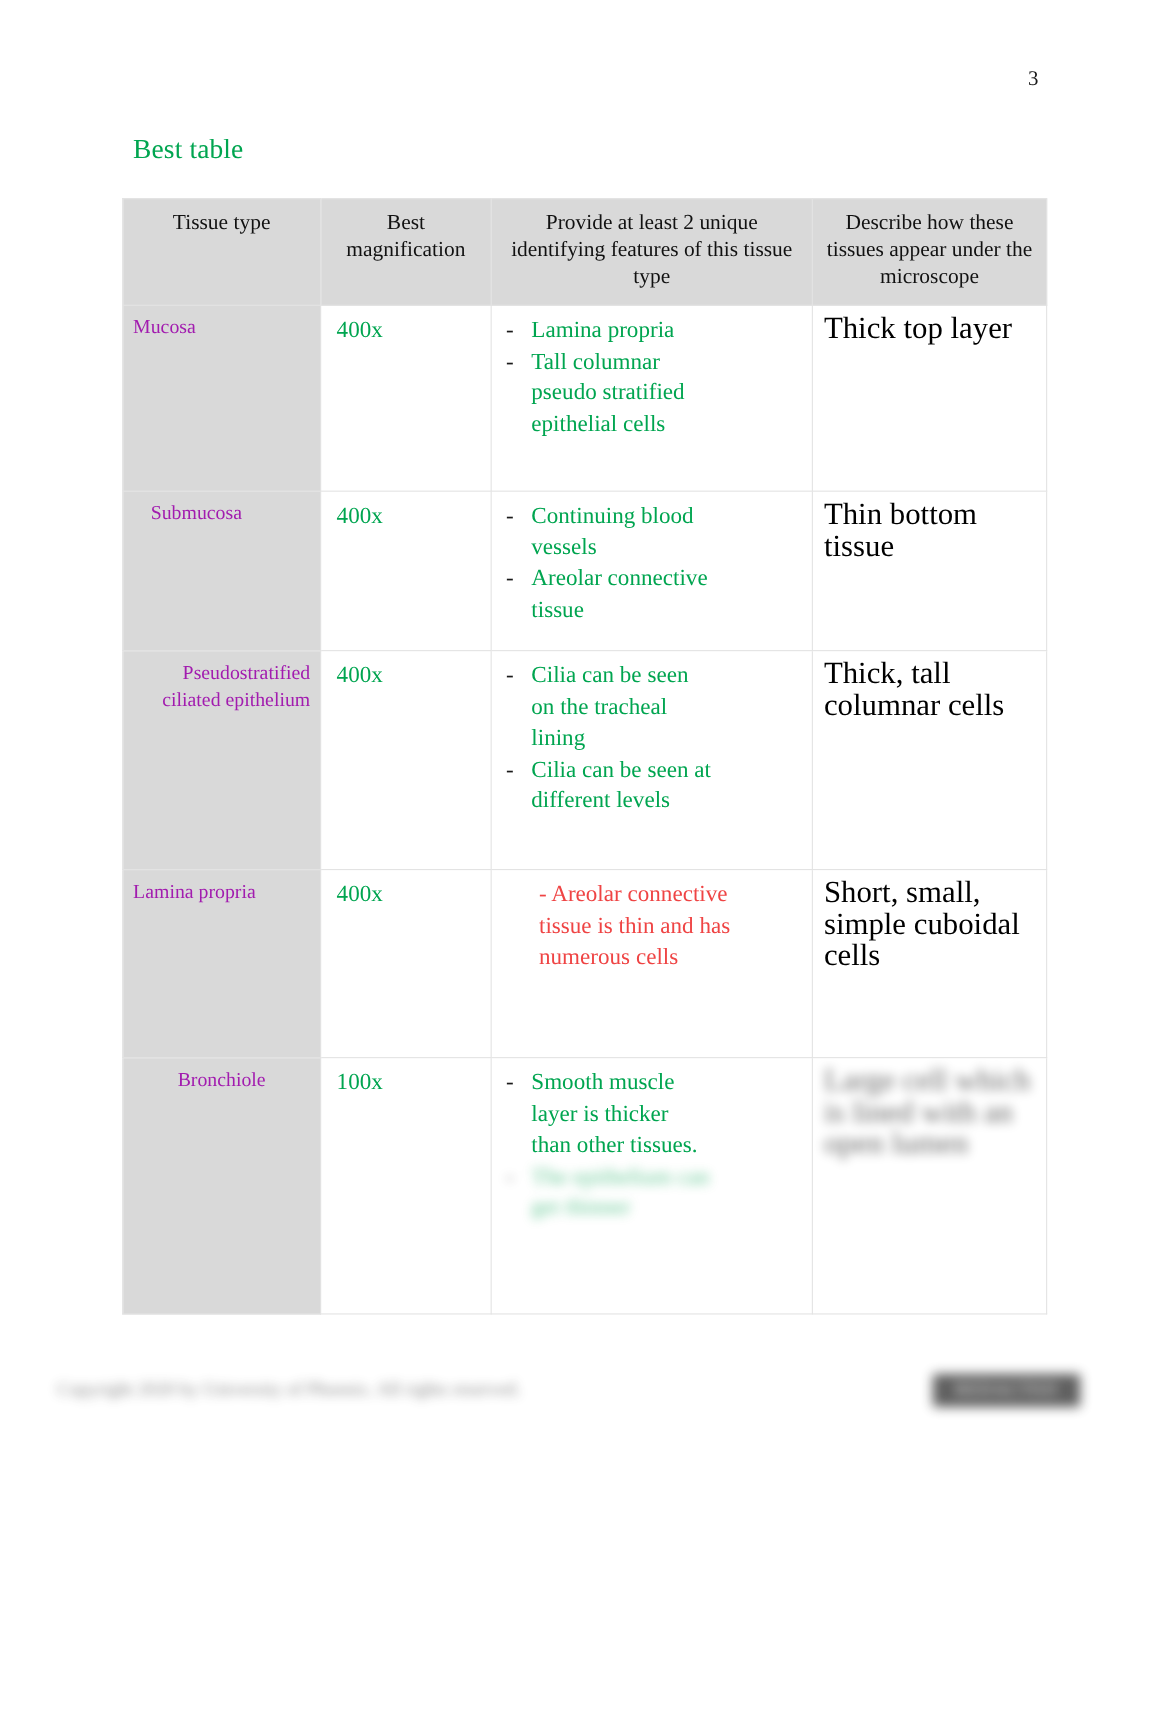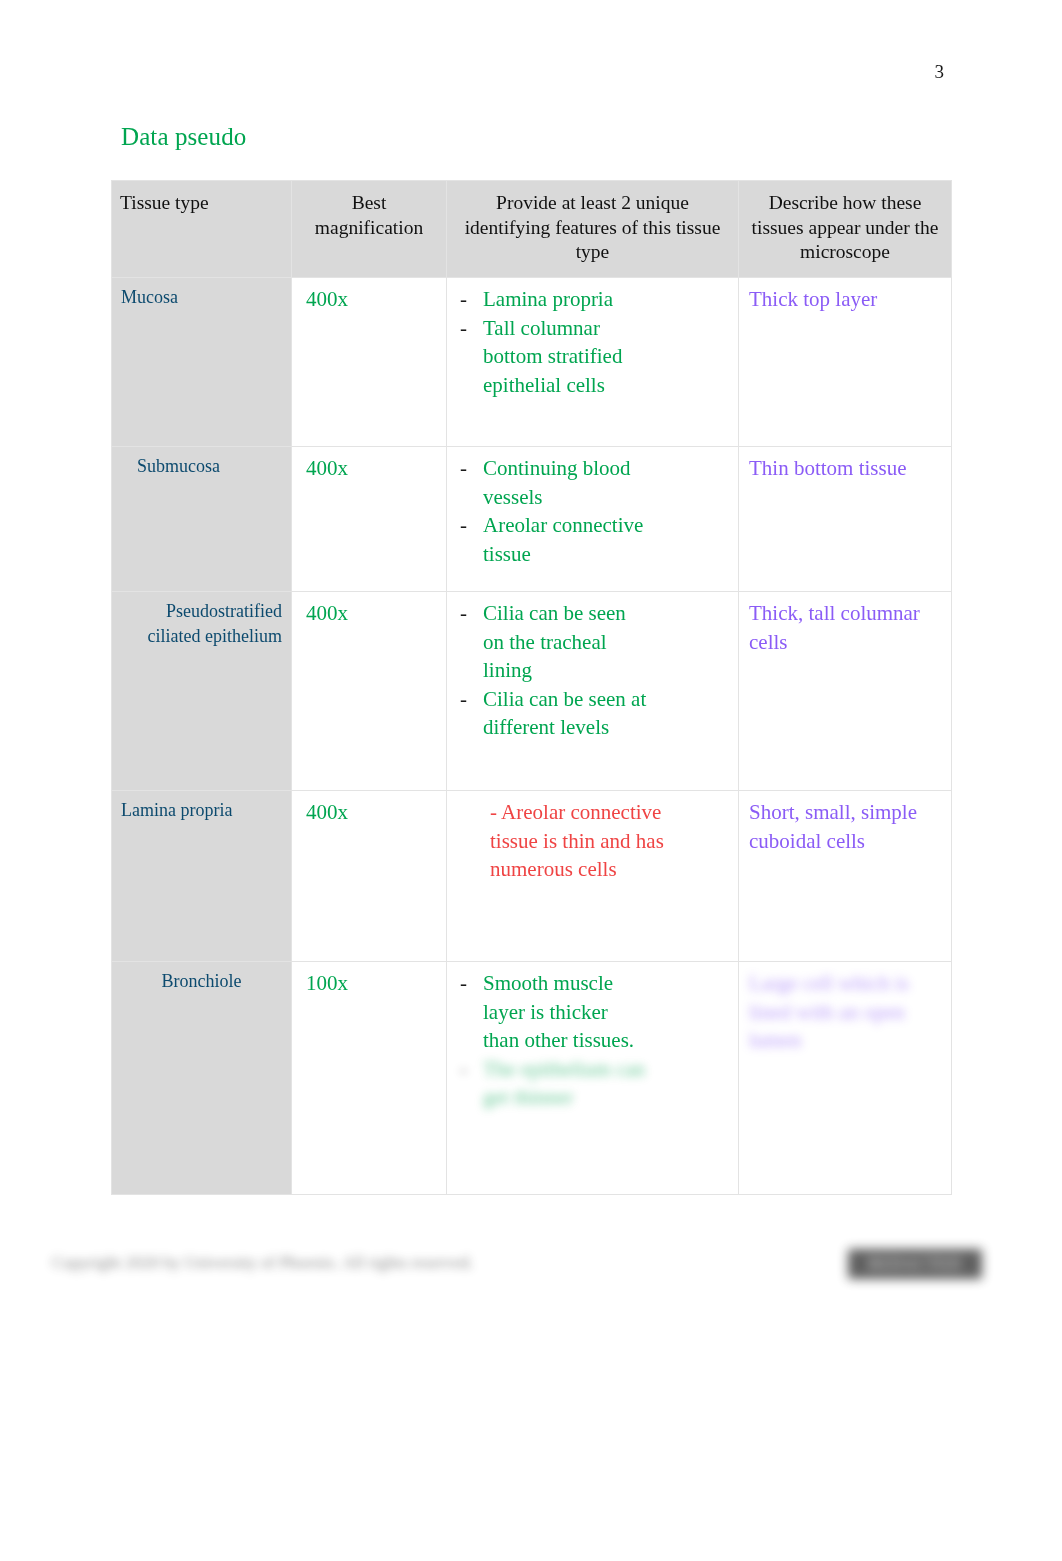--- a/index.html
+++ b/index.html
@@ -75,48 +75,48 @@
     text-align: center;
     vertical-align: top;
   }
   tr.head-row .cell-inner {
     padding: 10px 8px 12px 8px;
     font-size: 19.5px;
     line-height: 24.5px;
     color: #111111;
   }
   tr.head-row td.hc1 .cell-inner {
-    text-align: left;
+    text-align: center;
   }
   .head-row td.hc1 { height: 96px; }
 
   
   tr.body-row td {
     background: #ffffff;
   }
   tr.body-row td.col-tissue {
     background: #d9d9d9;
   }
   .cell-inner {
     padding: 7px 9px 8px 9px;
   }
   .tissue-name {
     font-size: 18px;
     line-height: 25px;
-    color: #0c4a6e;
+    color: #a21caf;
   }
   .magnification {
     font-size: 21px;
     line-height: 28px;
     color: #00a550;
   }
   .describe {
-    font-size: 21px;
+    font-size: 28px;
     line-height: 28.6px;
-    color: #8b5cf6;
+    color: #000000;
   }
   .col-magnification .cell-inner { padding-left: 14px; }
   .col-features .cell-inner { padding: 7px 6px 8px 6px; }
   .col-describe .cell-inner { padding: 7px 8px 8px 10px; }
 
   
   ul.feature-list {
     list-style: none;
     margin: 0;
     padding: 0;
@@ -191,21 +191,21 @@
     letter-spacing: 1px;
   }
 </style>
 </head>
 <body>
 
 <div class="page">
 
   <div class="page-number">3</div>
 
-  <div class="section-heading">Data pseudo</div>
+  <div class="section-heading">Best table</div>
 
   <div class="table-wrap">
     <table class="data-table">
       <colgroup>
         <col class="c1">
           <col class="c2">
           <col class="c3">
           <col class="c4">
       </colgroup>
       <tbody>
@@ -234,21 +234,21 @@
             </td>
             <td class="col-features">
               <div class="cell-inner">
                 <ul class="feature-list">
                   <li>
                     <span class="dash">-</span>
                     <span class="bullet-text">Lamina propria</span>
                   </li>
                   <li>
                     <span class="dash">-</span>
-                    <span class="bullet-text">Tall columnar bottom stratified epithelial cells</span>
+                    <span class="bullet-text">Tall columnar pseudo stratified epithelial cells</span>
                   </li>
                 </ul>
               </div>
             </td>
             <td class="col-describe">
               <div class="cell-inner">
                 <div class="describe">Thick top layer</div>
               </div>
             </td>
           </tr>

